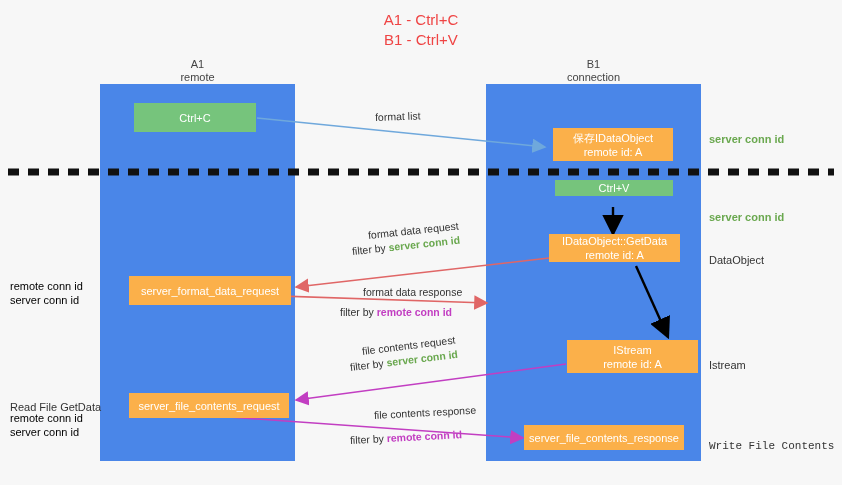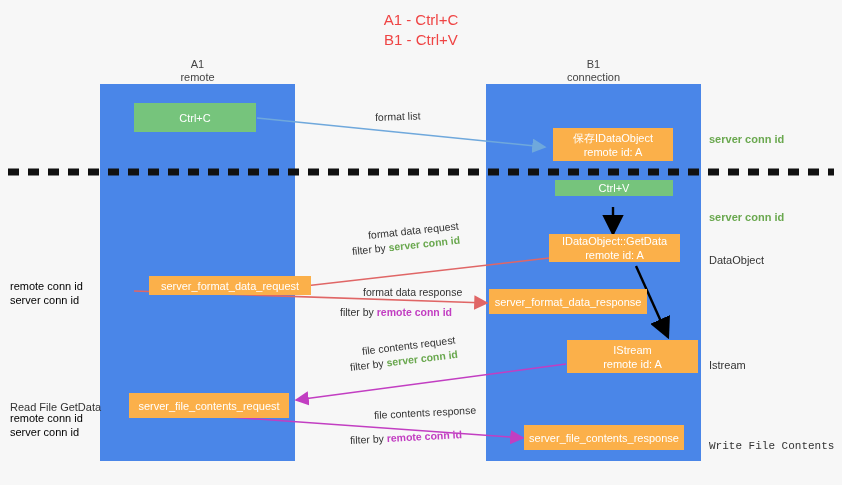--- a/index.html
+++ b/index.html
@@ -120,27 +120,24 @@
 
   <div class="box green" style="left:555px;top:180px;width:118px;height:16px;">
     <span>Ctrl+V</span>
   </div>
 
   <div class="box orange" style="left:549px;top:234px;width:131px;height:28px;text-align:right;">
     <span>IDataObject::GetData</span>
     <span>remote id: A</span>
   </div>
 
-  <div class="box orange" style="left:129px;top:276px;width:162px;height:19px;margin-left:20px;">
+  <div class="box orange" style="left:129px;top:276px;width:162px;height:29px;">
     <span>server_format_data_request</span>
   </div>
 
-  <div class="box orange" style="left:489px;top:289px;width:158px;height:25px;">
-    <span>server_format_data_response</span>
-  </div>
 
   <div class="box orange" style="left:567px;top:340px;width:131px;height:33px;">
     <span>IStream</span>
     <span>remote id: A</span>
   </div>
 
   <div class="box orange" style="left:524px;top:425px;width:160px;height:25px;">
     <span>server_file_contents_response</span>
   </div>
 

